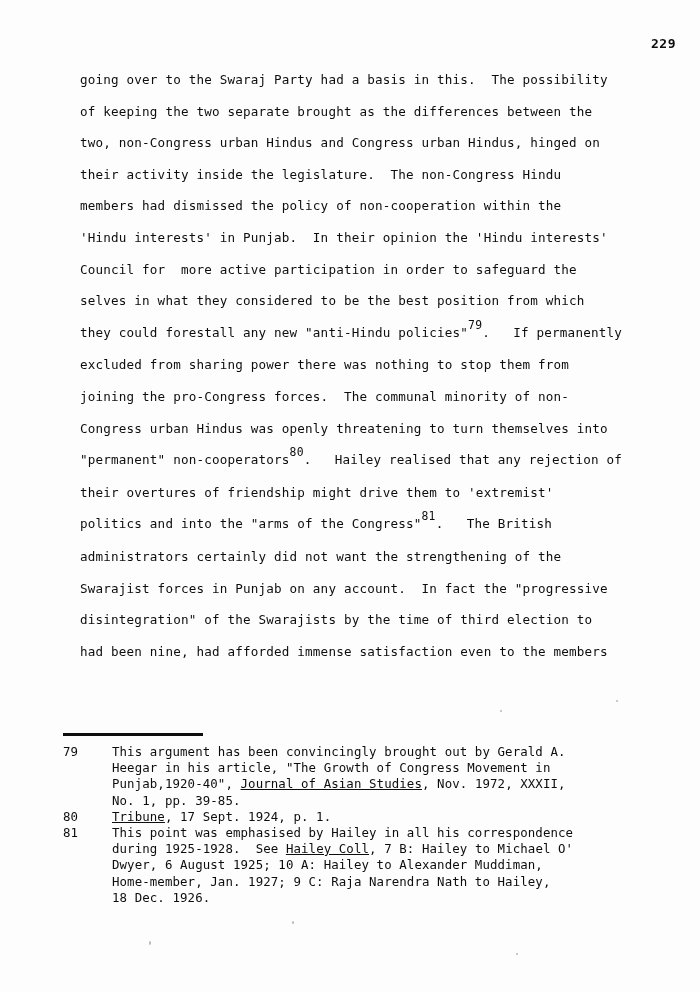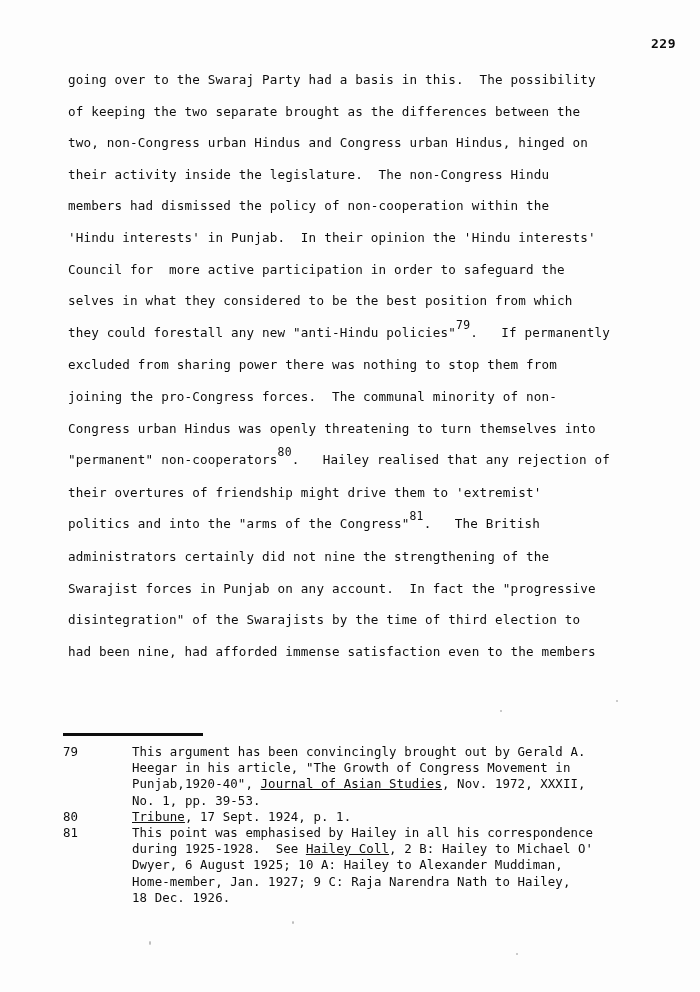--- a/index.html
+++ b/index.html
@@ -24,21 +24,21 @@
     font-size: 13px;
     font-weight: bold;
     letter-spacing: 0.5px;
     margin-top: 28px;
   }
 
   
   .body-block {
     position: absolute;
     top: 64px;
-    left: 68px;
+    left: 80px;
     width: 612px;
   }
   .body-line {
     font-size: 12.6px;
     line-height: 31.6px;
     white-space: pre;
     letter-spacing: 0.18px;
     position: relative;
   }
   .sup {
@@ -77,21 +77,20 @@
     white-space: pre;
   }
   .fn-body {
     flex: 1 1 auto;
     font-size: 12.4px;
     line-height: 16.2px;
   }
   .fn-line {
     white-space: pre;
     letter-spacing: 0.1px;
-    margin-left: 20px;
   }
   .u {
     text-decoration: underline;
     text-underline-offset: 1px;
   }
 
   
   .speck {
     position: absolute;
     background: #b9b9b9;
@@ -119,49 +118,49 @@
   <div class="body-line">excluded from sharing power there was nothing to stop them from</div>
   <div class="body-line">joining the pro-Congress forces.  The communal minority of non-</div>
   <div class="body-line">Congress urban Hindus was openly threatening to turn themselves into</div>
 
   <div class="body-line"><span>"permanent" non-cooperators</span><span class="sup">80</span><span>.   Hailey realised that any rejection of</span></div>
 
   <div class="body-line">their overtures of friendship might drive them to 'extremist'</div>
 
   <div class="body-line"><span>politics and into the "arms of the Congress"</span><span class="sup">81</span><span>.   The British</span></div>
 
-  <div class="body-line">administrators certainly did not nine the strengthening of the</div>
+  <div class="body-line">administrators certainly did not want the strengthening of the</div>
   <div class="body-line">Swarajist forces in Punjab on any account.  In fact the "progressive</div>
   <div class="body-line">disintegration" of the Swarajists by the time of third election to</div>
   <div class="body-line">had been nine, had afforded immense satisfaction even to the members</div>
 </div>
 
 <div class="fn-rule"></div>
 
 <div class="footnotes" id="footnotes">
     <div class="fn-row">
       <div class="fn-num">79</div>
       <div class="fn-body">
         <div class="fn-line"><span>This argument has been convincingly brought out by Gerald A.</span></div>
         <div class="fn-line"><span>Heegar in his article, "The Growth of Congress Movement in</span></div>
         <div class="fn-line"><span>Punjab,1920-40", </span><span class="u">Journal of Asian Studies</span><span>, Nov. 1972, XXXII,</span></div>
-        <div class="fn-line"><span>No. 1, pp. 39-53.</span></div>
+        <div class="fn-line"><span>No. 1, pp. 39-85.</span></div>
       </div>
     </div>
     <div class="fn-row">
       <div class="fn-num">80</div>
       <div class="fn-body">
         <div class="fn-line"><span class="u">Tribune</span><span>, 17 Sept. 1924, p. 1.</span></div>
       </div>
     </div>
     <div class="fn-row">
       <div class="fn-num">81</div>
       <div class="fn-body">
         <div class="fn-line"><span>This point was emphasised by Hailey in all his correspondence</span></div>
-        <div class="fn-line"><span>during 1925-1928.  See </span><span class="u">Hailey Coll</span><span>, 2 B: Hailey to Michael O'</span></div>
+        <div class="fn-line"><span>during 1925-1928.  See </span><span class="u">Hailey Coll</span><span>, 7 B: Hailey to Michael O'</span></div>
         <div class="fn-line"><span>Dwyer, 6 August 1925; 10 A: Hailey to Alexander Muddiman,</span></div>
         <div class="fn-line"><span>Home-member, Jan. 1927; 9 C: Raja Narendra Nath to Hailey,</span></div>
         <div class="fn-line"><span>18 Dec. 1926.</span></div>
       </div>
     </div>
   </div>
 
 <div class="speck" style="left:292px;top:921px;width:2px;height:3px;"></div>
 <div class="speck" style="left:149px;top:941px;width:2px;height:4px;"></div>
 <div class="speck" style="left:516px;top:953px;width:2px;height:2px;"></div>

